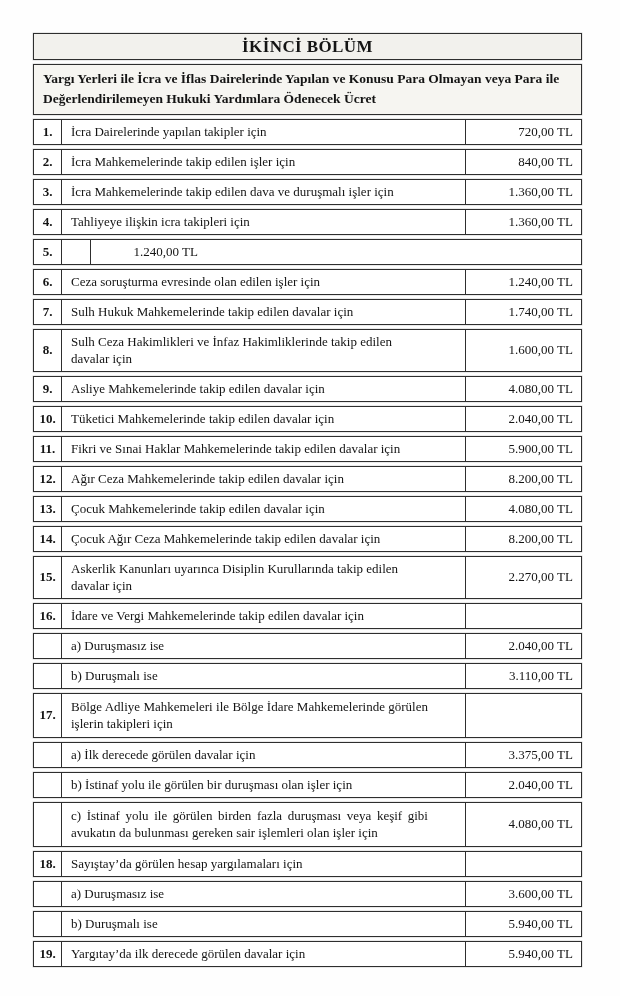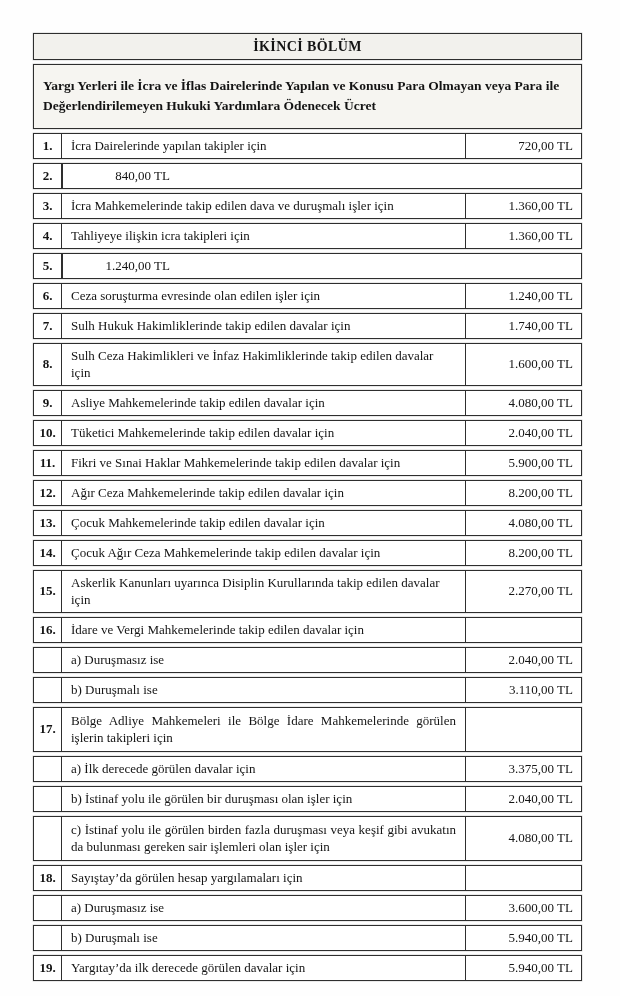--- a/index.html
+++ b/index.html
@@ -29,28 +29,28 @@
     background: #ffffff;
     margin-top: 4px;
     box-shadow: 0 0 0 0.4px rgba(40,40,40,0.25);
   }
   .title-row {
     margin-top: 0;
     min-height: 27px;
     align-items: center;
     justify-content: center;
     font-weight: bold;
-    font-size: 14px;
+    font-size: 17px;
     letter-spacing: 0.4px;
     background: #f2f1ed;
   }
   .subtitle-row {
     min-height: 49px;
     align-items: center;
-    padding: 11px 9px;
+    padding: 4px 9px;
     font-weight: bold;
     font-size: 13.5px;
     line-height: 1.5;
     background: #f6f5f1;
   }
   .data-row { min-height: 26px; }
   .data-row.tall { min-height: 45px; }
   .cell { display: flex; align-items: center; font-size: 13px; }
   .cell.num {
     flex: 0 0 28px;
@@ -65,20 +65,21 @@
     line-height: 1.35;
     font-family: Liberation Serif, serif;
   }
   .data-row.tall .cell.desc { text-align: justify; }
   .cell.price {
     flex: 0 0 116px;
     justify-content: flex-end;
     border-left: 1.5px solid #2e2e2e;
     padding: 2px 8px 2px 8px;
     white-space: nowrap;
+    margin-left: 28px;
   }
 </style>
 </head>
 <body>
 
 <div class="page">
   <div class="doc-table">
 
     <div class="row title-row">
       <span>İKİNCİ BÖLÜM</span>
@@ -89,20 +90,21 @@
     </div>
 
     <div id="rows-container">
         <div class="row data-row">
     <div class="cell num">1.</div>
     <div class="cell desc">İcra Dairelerinde yapılan takipler için</div>
     <div class="cell price">720,00 TL</div>
   </div>
         <div class="row data-row">
     <div class="cell num">2.</div>
+    <div class="cell desc">İcra Mahkemelerinde takip edilen işler için</div>
     <div class="cell price">840,00 TL</div>
   </div>
         <div class="row data-row">
     <div class="cell num">3.</div>
     <div class="cell desc">İcra Mahkemelerinde takip edilen dava ve duruşmalı işler için</div>
     <div class="cell price">1.360,00 TL</div>
   </div>
         <div class="row data-row">
     <div class="cell num">4.</div>
     <div class="cell desc">Tahliyeye ilişkin icra takipleri için</div>
@@ -112,21 +114,21 @@
     <div class="cell num">5.</div>
     <div class="cell price">1.240,00 TL</div>
   </div>
         <div class="row data-row">
     <div class="cell num">6.</div>
     <div class="cell desc">Ceza soruşturma evresinde olan edilen işler için</div>
     <div class="cell price">1.240,00 TL</div>
   </div>
         <div class="row data-row">
     <div class="cell num">7.</div>
-    <div class="cell desc">Sulh Hukuk Hakimliklerinde takip edilen davalar için</div>
+    <div class="cell desc">Sulh Hukuk Mahkemelerinde takip edilen davalar için</div>
     <div class="cell price">1.740,00 TL</div>
   </div>
         <div class="row data-row">
     <div class="cell num">8.</div>
     <div class="cell desc">Sulh Ceza Hakimlikleri ve İnfaz Hakimliklerinde takip edilen davalar için</div>
     <div class="cell price">1.600,00 TL</div>
   </div>
         <div class="row data-row">
     <div class="cell num">9.</div>
     <div class="cell desc">Asliye Mahkemelerinde takip edilen davalar için</div>

